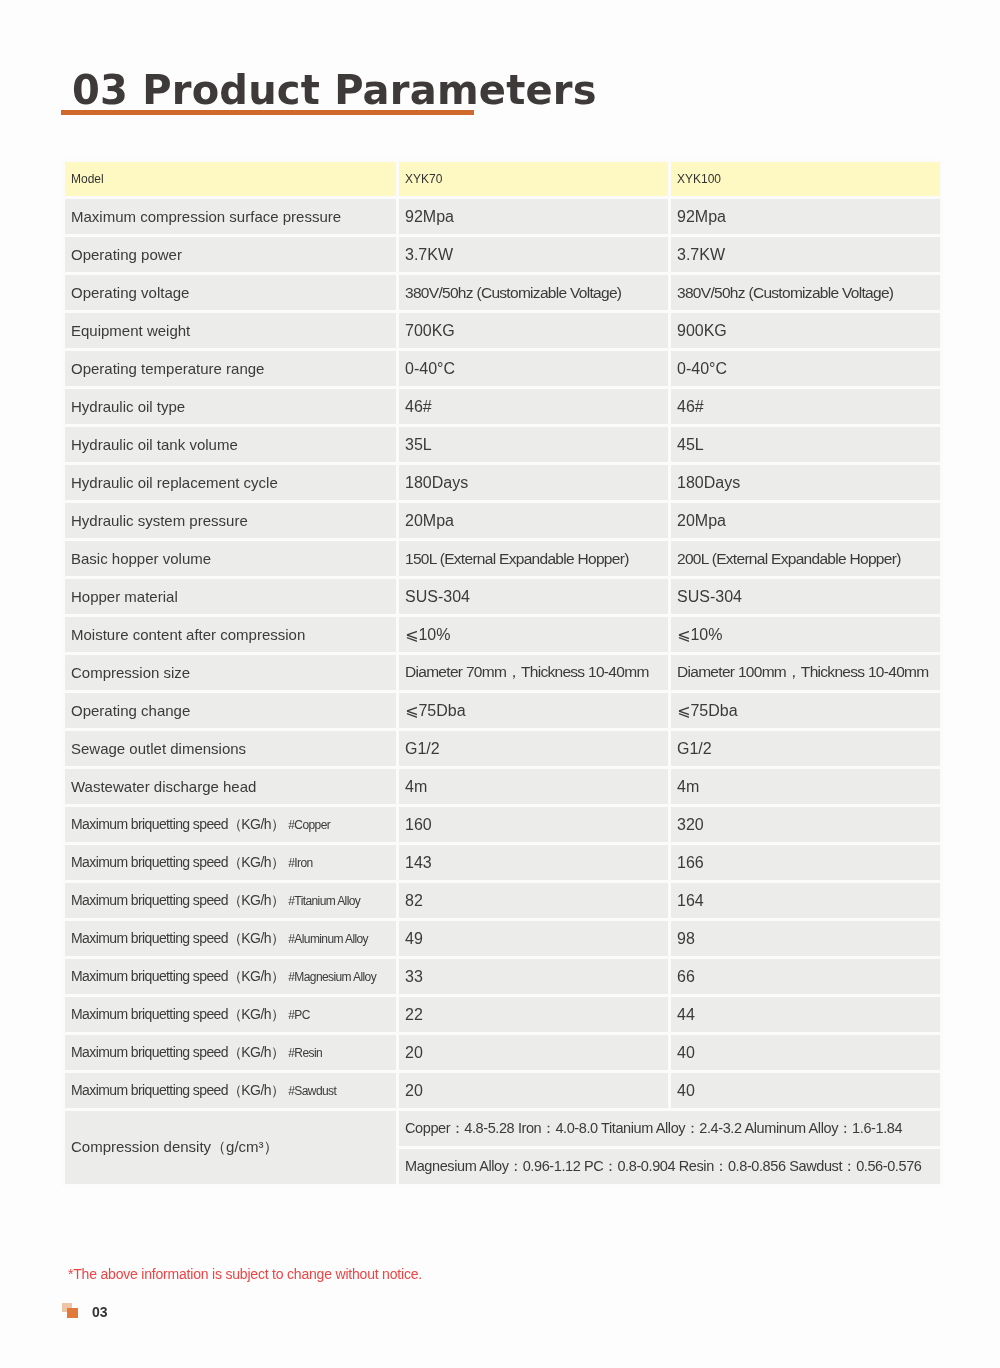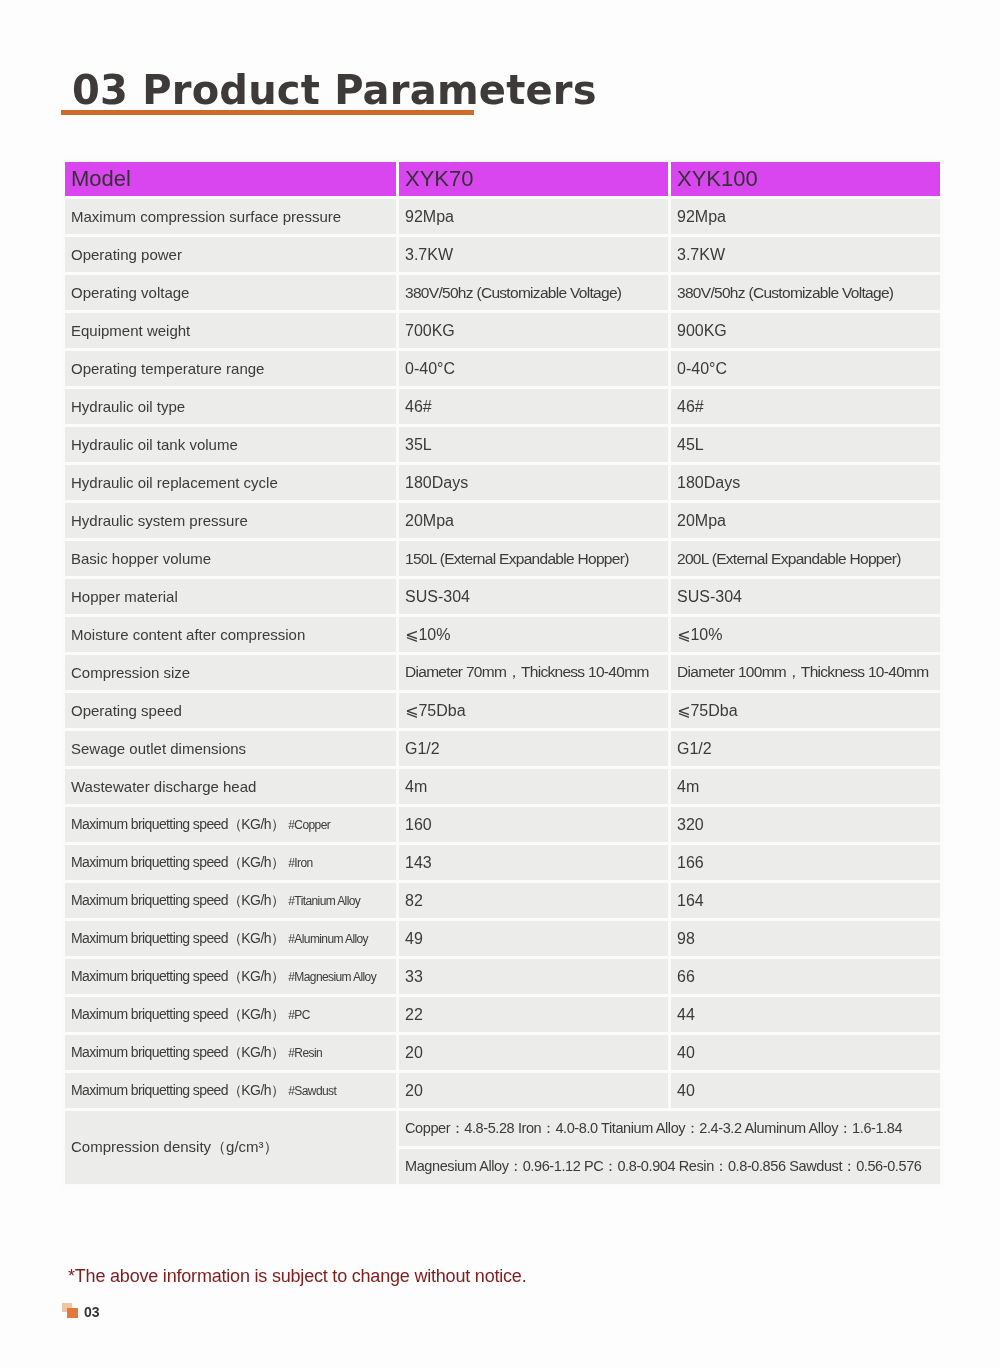--- a/index.html
+++ b/index.html
@@ -48,22 +48,22 @@
       background: #ececeb;
       padding: 0 6px;
       height: 35px;
       font-size: 16px;
       color: #3b3b3b;
       vertical-align: middle;
       white-space: nowrap;
       overflow: hidden;
     }
     .spec-table tr.header td {
-      background: #d946ef;
-      font-size: 22px;
+      background: #fef9c3;
+      font-size: 12px;
       color: #333;
       height: 34px;
     }
     .spec-table td.label {
       font-size: 15px;
     }
     .spec-table td.label.small {
       font-size: 14px;
       letter-spacing: -0.6px;
     }
@@ -84,22 +84,22 @@
       letter-spacing: -0.4px;
       height: 35px;
     }
     .col-label { width: 334px; }
     .col-a { width: 272px; }
     .col-b { width: 272px; }
     .footnote {
       position: absolute;
       left: 68px;
       top: 1266px;
-      font-size: 18px;
-      color: #7f1d1d;
+      font-size: 14px;
+      color: #ef4444;
       letter-spacing: -0.2px;
     }
     .page-marker {
       position: absolute;
       left: 62px;
       top: 1303px;
       width: 20px;
       height: 20px;
     }
     .page-marker .sq-back {
@@ -113,21 +113,21 @@
     .page-marker .sq-front {
       position: absolute;
       left: 5px;
       top: 5px;
       width: 11px;
       height: 10px;
       background: #e0793a;
     }
     .page-number {
       position: absolute;
-      left: 84px;
+      left: 92px;
       top: 1304px;
       font-size: 14px;
       font-weight: bold;
       color: #333;
     }
   </style>
 </head>
 <body>
 
 <h1 class="title">03 Product Parameters</h1>
@@ -205,21 +205,21 @@
         <td class="label">Moisture content after compression</td>
         <td class="val">⩽10%</td>
         <td class="val">⩽10%</td>
       </tr>
     <tr>
         <td class="label">Compression size</td>
         <td class="val condensed">Diameter 70mm，Thickness 10-40mm</td>
         <td class="val condensed">Diameter 100mm，Thickness 10-40mm</td>
       </tr>
     <tr>
-        <td class="label">Operating speed</td>
+        <td class="label">Operating change</td>
         <td class="val">⩽75Dba</td>
         <td class="val">⩽75Dba</td>
       </tr>
     <tr>
         <td class="label">Sewage outlet dimensions</td>
         <td class="val">G1/2</td>
         <td class="val">G1/2</td>
       </tr>
     <tr>
         <td class="label">Wastewater discharge head</td>

